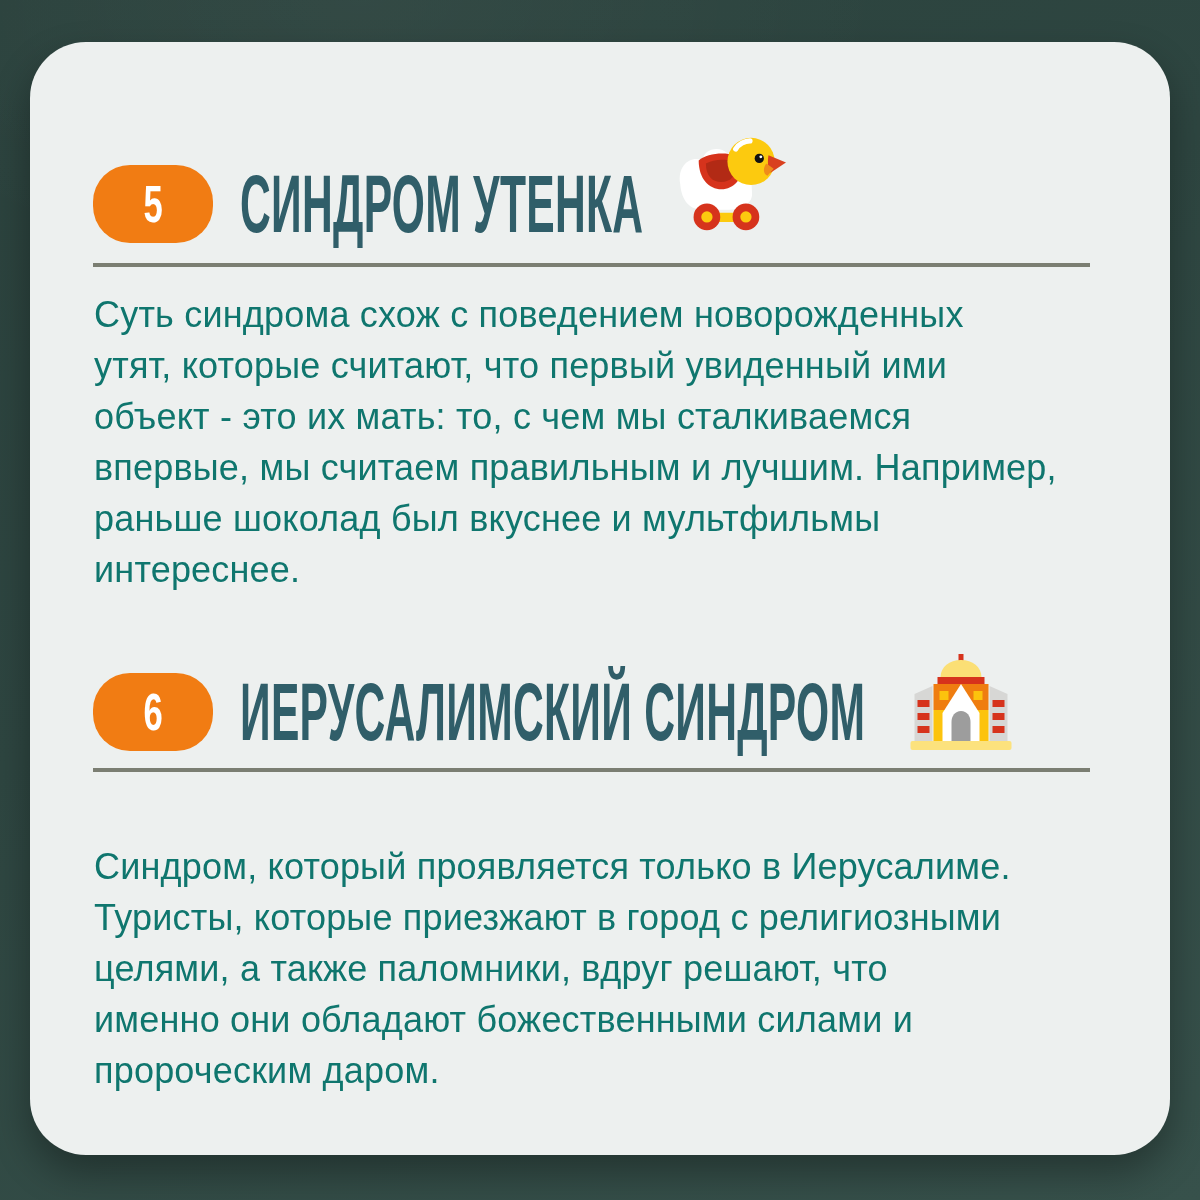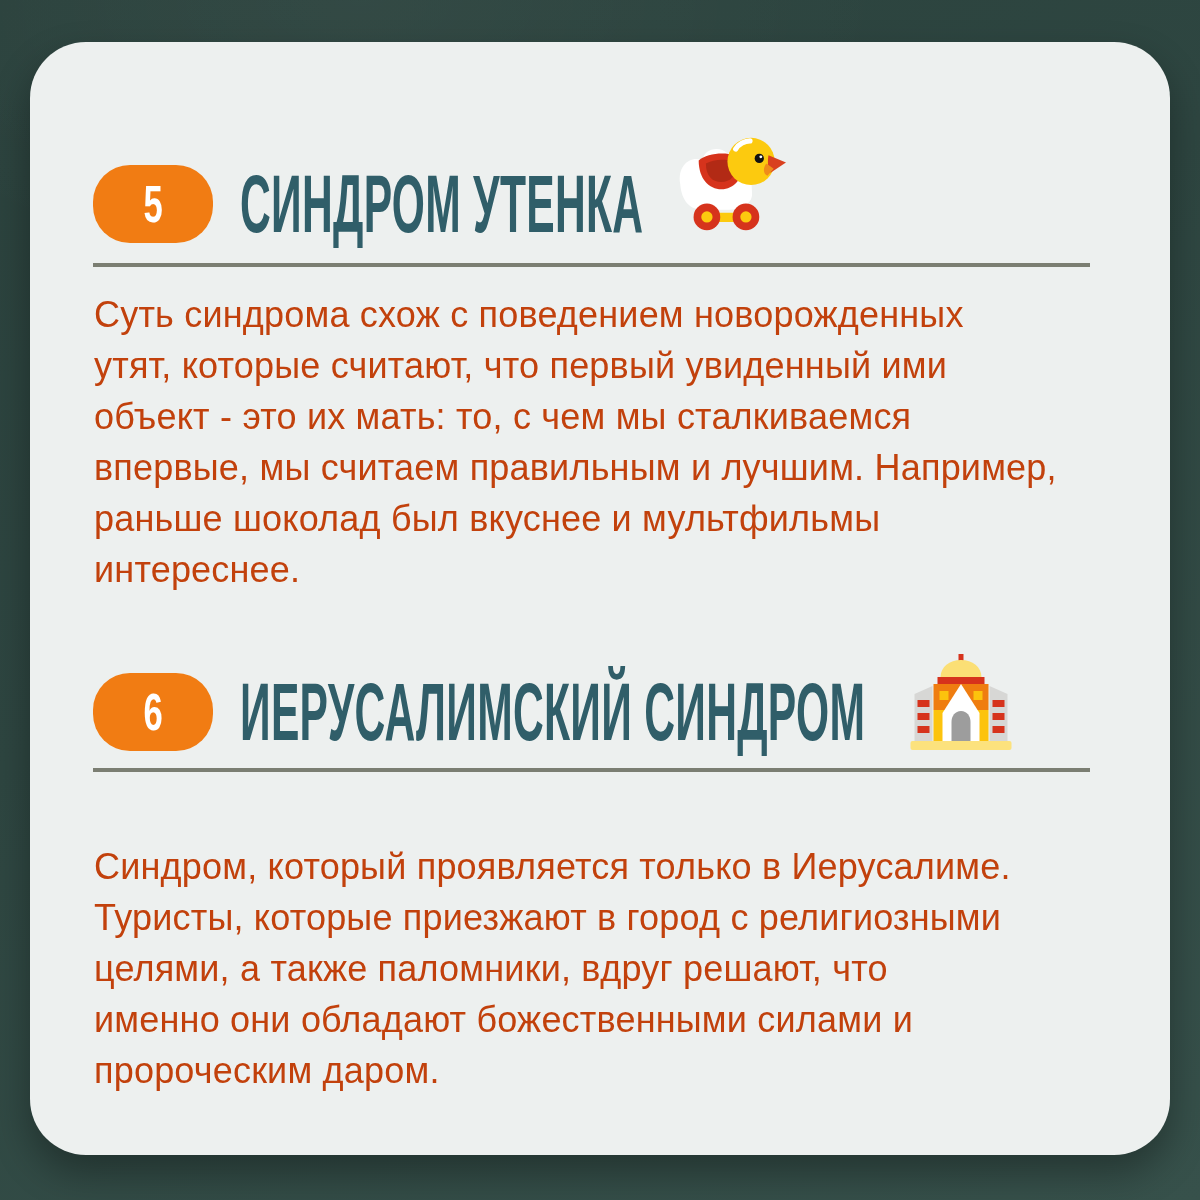--- a/index.html
+++ b/index.html
@@ -60,21 +60,21 @@
     left: 63px;
     width: 997px; height: 4px;
     background: #7b7e72;
   }
   .bodytext {
     position: absolute;
     left: 64px;
     width: 1010px;
     font-size: 36px;
     line-height: 51px;
-    color: #c2410c;
+    color: #0f766e;
     white-space: pre-line;
     letter-spacing: 0.2px;
   }
   .icon { position: absolute; }
   
   .s5-badge   { top: 123px; }
   .s5-title   { top: 123px; }
   .s5-icon    { left: 642px; top: 90px; width: 115px; height: 100px; }
   .s5-divider { top: 221px; }
   .s5-body    { top: 247px; }

